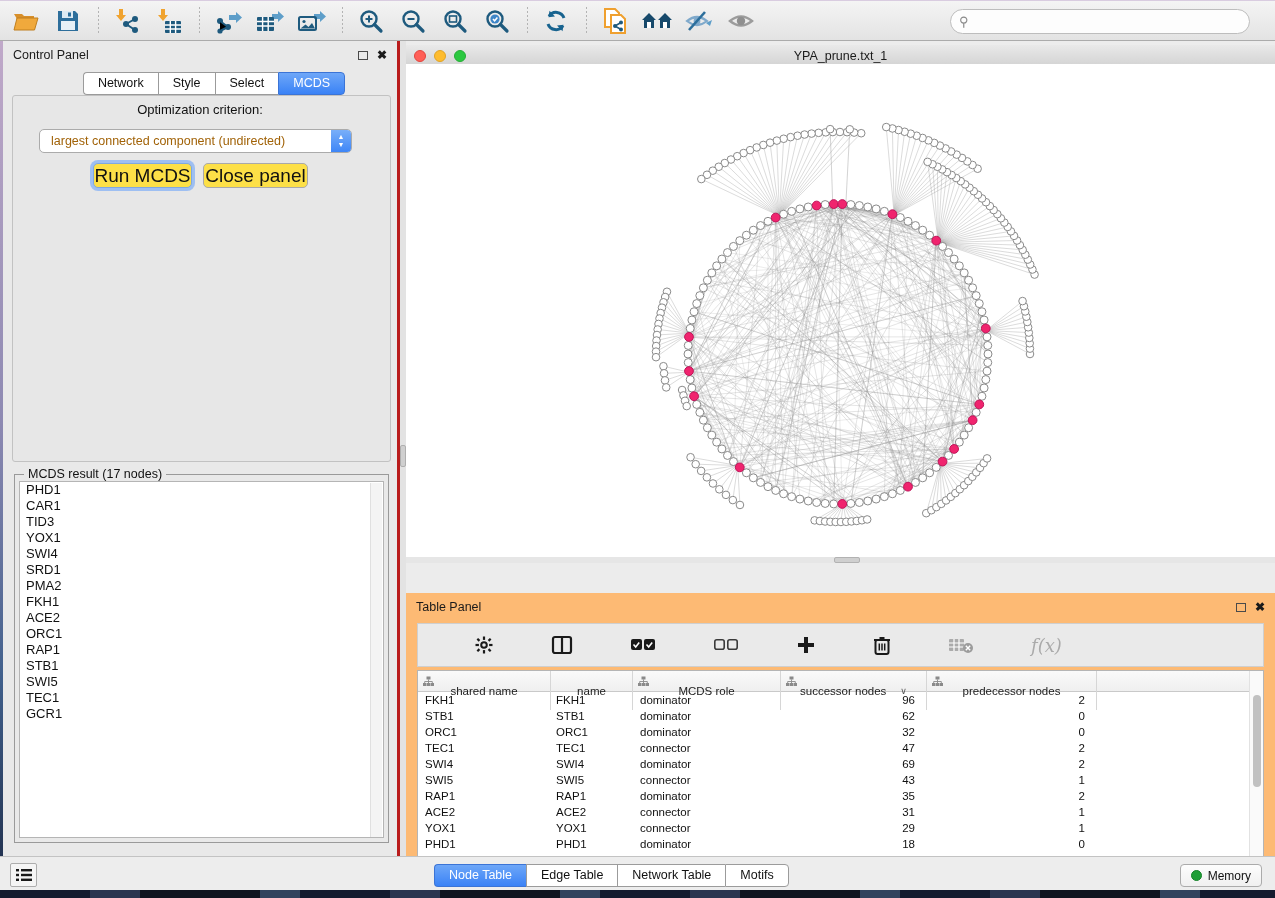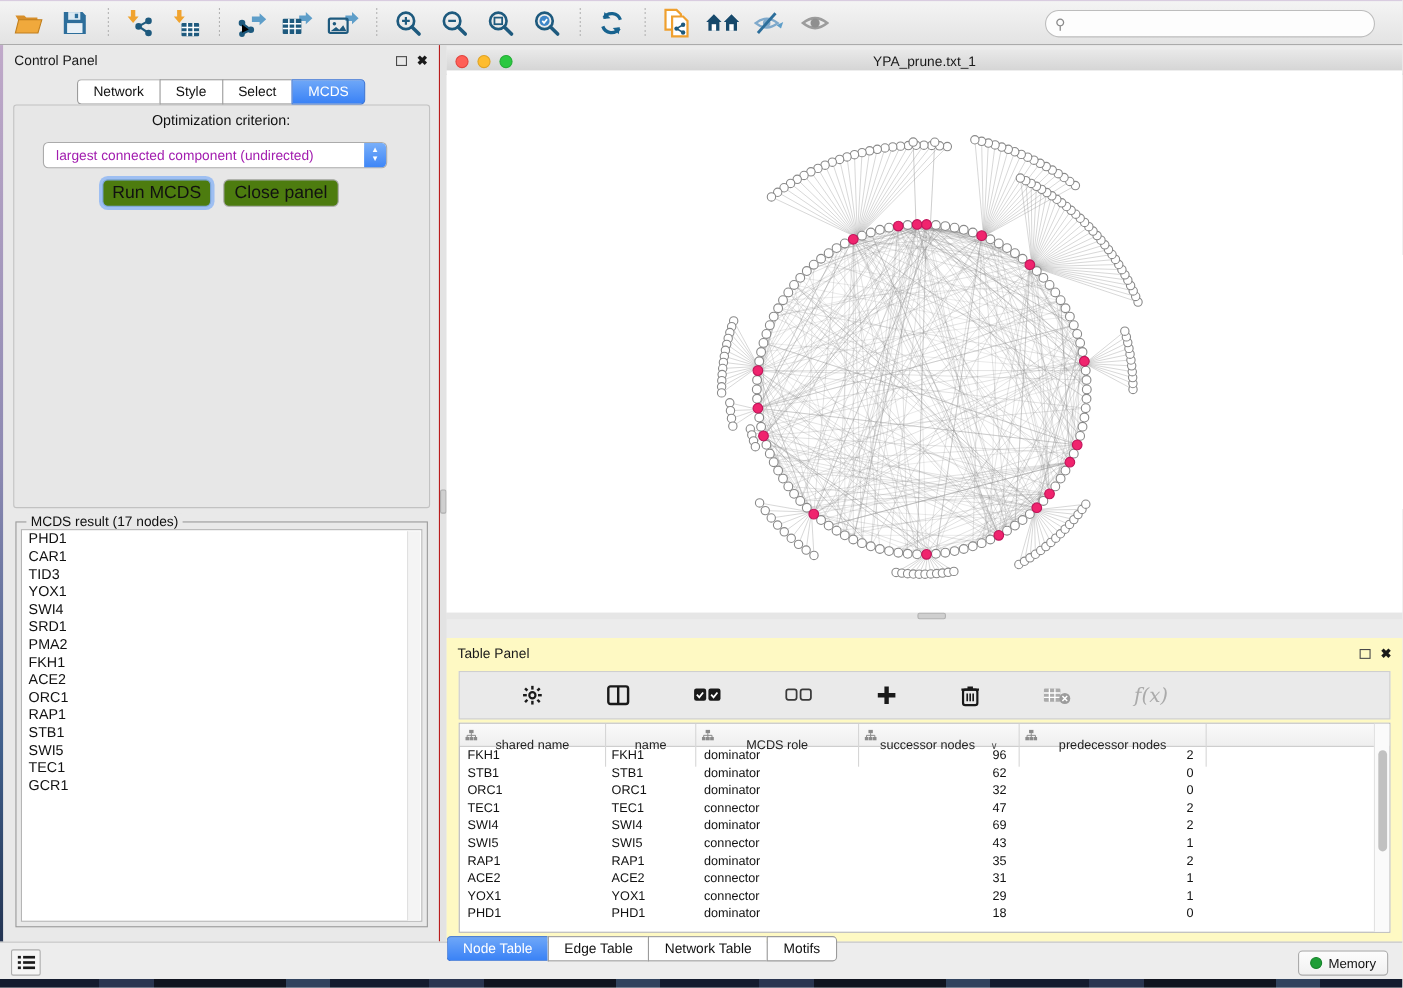--- a/index.html
+++ b/index.html
@@ -21,45 +21,45 @@
   #search-glyph { position:absolute; left:9px; top:5px; color:#8A8A8A; font-size:13px; }
 
   
   #edge-left { position:absolute; left:0; top:41px; width:3px; height:849px;
     background:linear-gradient(#C0A9C9,#8D89B2 45%,#41608C 75%,#1E2C48); }
   #wallpaper-bottom { position:absolute; left:0; top:890px; width:1275px; height:8px;
     background:repeating-linear-gradient(90deg,#141B2E 0 90px,#2A3550 90px 140px,#10141f 140px 260px,#31435e 260px 300px); }
 
   
   #control-panel { position:absolute; left:3px; top:41px; width:397px; height:815px;
-    background:#E9E9E9; border-right:1px solid #b91c1c; }
+    background:#E9E9E9; border-right:3px solid #b91c1c; }
   .panel-header { height:28px; display:flex; align-items:center; padding:0 10px; }
   .panel-title { font-size:12.5px; color:#1A1A1A; }
   .panel-btns { margin-left:auto; display:flex; align-items:center; gap:9px; }
   .float-btn { width:10px; height:9px; border:1.5px solid #4A4A4A; display:inline-block; }
   .close-btn { font-size:12px; font-weight:bold; color:#1A1A1A; line-height:10px; }
 
-  .tab-row { position:absolute; left:0; top:31px; width:100%; display:flex; justify-content:center; z-index:3; }
+  .tab-row { position:absolute; left:0; top:31px; width:100%; display:flex; justify-content:center; z-index:3;padding-left:28px; }
   .tab { height:23px; line-height:21px; padding:0 14px; background:#FFFFFF; border:1px solid #9B9B9B;
     border-right:none; font-size:12.5px; color:#111; text-align:center; }
   .tab:first-child { border-radius:4px 0 0 4px; }
   .tab:last-child { border-right:1px solid #9B9B9B; border-radius:0 4px 4px 0; }
   .tab.active { background:linear-gradient(#6EA7F8,#3A82F6); color:#fff; border-color:#3B74D6; }
 
   #mcds-box { position:absolute; left:9px; top:54px; width:379px; height:367px;
     background:#E7E7E7; border:1px solid #C2C2C2; border-radius:3px; }
   #opt-label { position:absolute; top:61px; width:100%; text-align:center; font-size:13px; color:#111; }
   #criterion-select { position:absolute; left:36px; top:88px; width:313px; height:24px;
     background:#FFFFFF; border:1px solid #ABABAB; border-radius:5px; display:flex; align-items:center; }
-  #criterion-value { font-size:12.5px; color:#a21caf; padding-left:11px; white-space:nowrap; }
+  #criterion-value { font-size:12.5px; color:#a16207; padding-left:11px; white-space:nowrap; }
   #criterion-stepper { margin-left:auto; width:20px; height:22px; border-radius:0 4px 4px 0;
     background:linear-gradient(#79AFF9,#3E86F7); color:#fff; font-size:7px; line-height:8px;
     display:flex; flex-direction:column; align-items:center; justify-content:center; }
-  .cp-btn { position:absolute; top:122px; height:25px; background:#4d7c0f; border:1px solid #A9A9A9;
-    border-radius:5px; font-size:16px; color:#111; text-align:center; line-height:23px; }
+  .cp-btn { position:absolute; top:122px; height:25px; background:#fde047; border:1px solid #A9A9A9;
+    border-radius:5px; font-size:19px; color:#111; text-align:center; line-height:23px; }
   #run-btn { left:90px; width:99px; box-shadow:0 0 0 3px rgba(110,165,250,.6); border-color:#7FA8E0; }
   #close-panel-btn { left:200px; width:105px; }
 
   #result-group { position:absolute; left:11px; top:426px; width:375px; height:376px; }
   #result-border { position:absolute; left:0; top:7px; width:100%; height:369px; border:1px solid #9A9A9A; }
   #result-legend { position:absolute; left:10px; top:0; background:#E9E9E9; padding:0 4px;
     font-size:12.5px; color:#111; }
   #result-list { position:absolute; left:5px; top:14px; width:365px; height:357px; background:#FFFFFF;
     border:1px solid #B5B5B5; overflow:hidden; }
   #result-scroll { position:absolute; right:1px; top:1px; width:12px; height:355px; background:#F4F4F4;
@@ -78,21 +78,21 @@
   #net-title { position:absolute; width:100%; text-align:center; font-size:12.5px; color:#1A1A1A; }
   #net-canvas { position:absolute; left:0; top:23px; width:869px; height:493px; background:#FFFFFF; }
   #v-splitter { position:absolute; left:400px; top:41px; width:6px; height:815px; background:#E3E3E3; }
   #v-handle { position:absolute; left:0px; top:404px; width:6px; height:22px; background:#CFCFCF;
     border:1px solid #AFAFAF; border-radius:2px; }
   #h-splitter { position:absolute; left:406px; top:557px; width:869px; height:6px; background:#E6E6E6; }
   #h-handle { position:absolute; left:428px; top:0px; width:26px; height:6px; background:#CFCFCF;
     border:1px solid #B2B2B2; border-radius:2px; }
 
   
-  #table-panel { position:absolute; left:406px; top:580px; width:869px; height:293px; background:#fef9c3; }
+  #table-panel { position:absolute; left:406px; top:593px; width:869px; height:293px; background:#fdba74; }
   #tp-toolbar { position:absolute; left:11px; top:30px; width:847px; height:44px;
     background:#EAEAEA; border:1px solid #CFCFCF; display:flex; align-items:center; padding-left:16px; }
   .tp-icon { margin-right:17px; display:flex; align-items:center;margin-left:40px; }
   #fx-icon { font-family:"DejaVu Serif", serif; font-style:italic; font-size:18px; color:#AAAAAA; }
 
   #node-table { position:absolute; left:11px; top:77px; width:847px; height:191px;
     background:#FFFFFF; border:1px solid #B5B5B5; }
   #nt-header { display:flex; height:21px; background:linear-gradient(#FAFAFA,#EFEFEF);
     border-bottom:1px solid #C9C9C9; }
   .hcell { position:relative; height:39px; border-right:1px solid #D6D6D6; display:flex;

